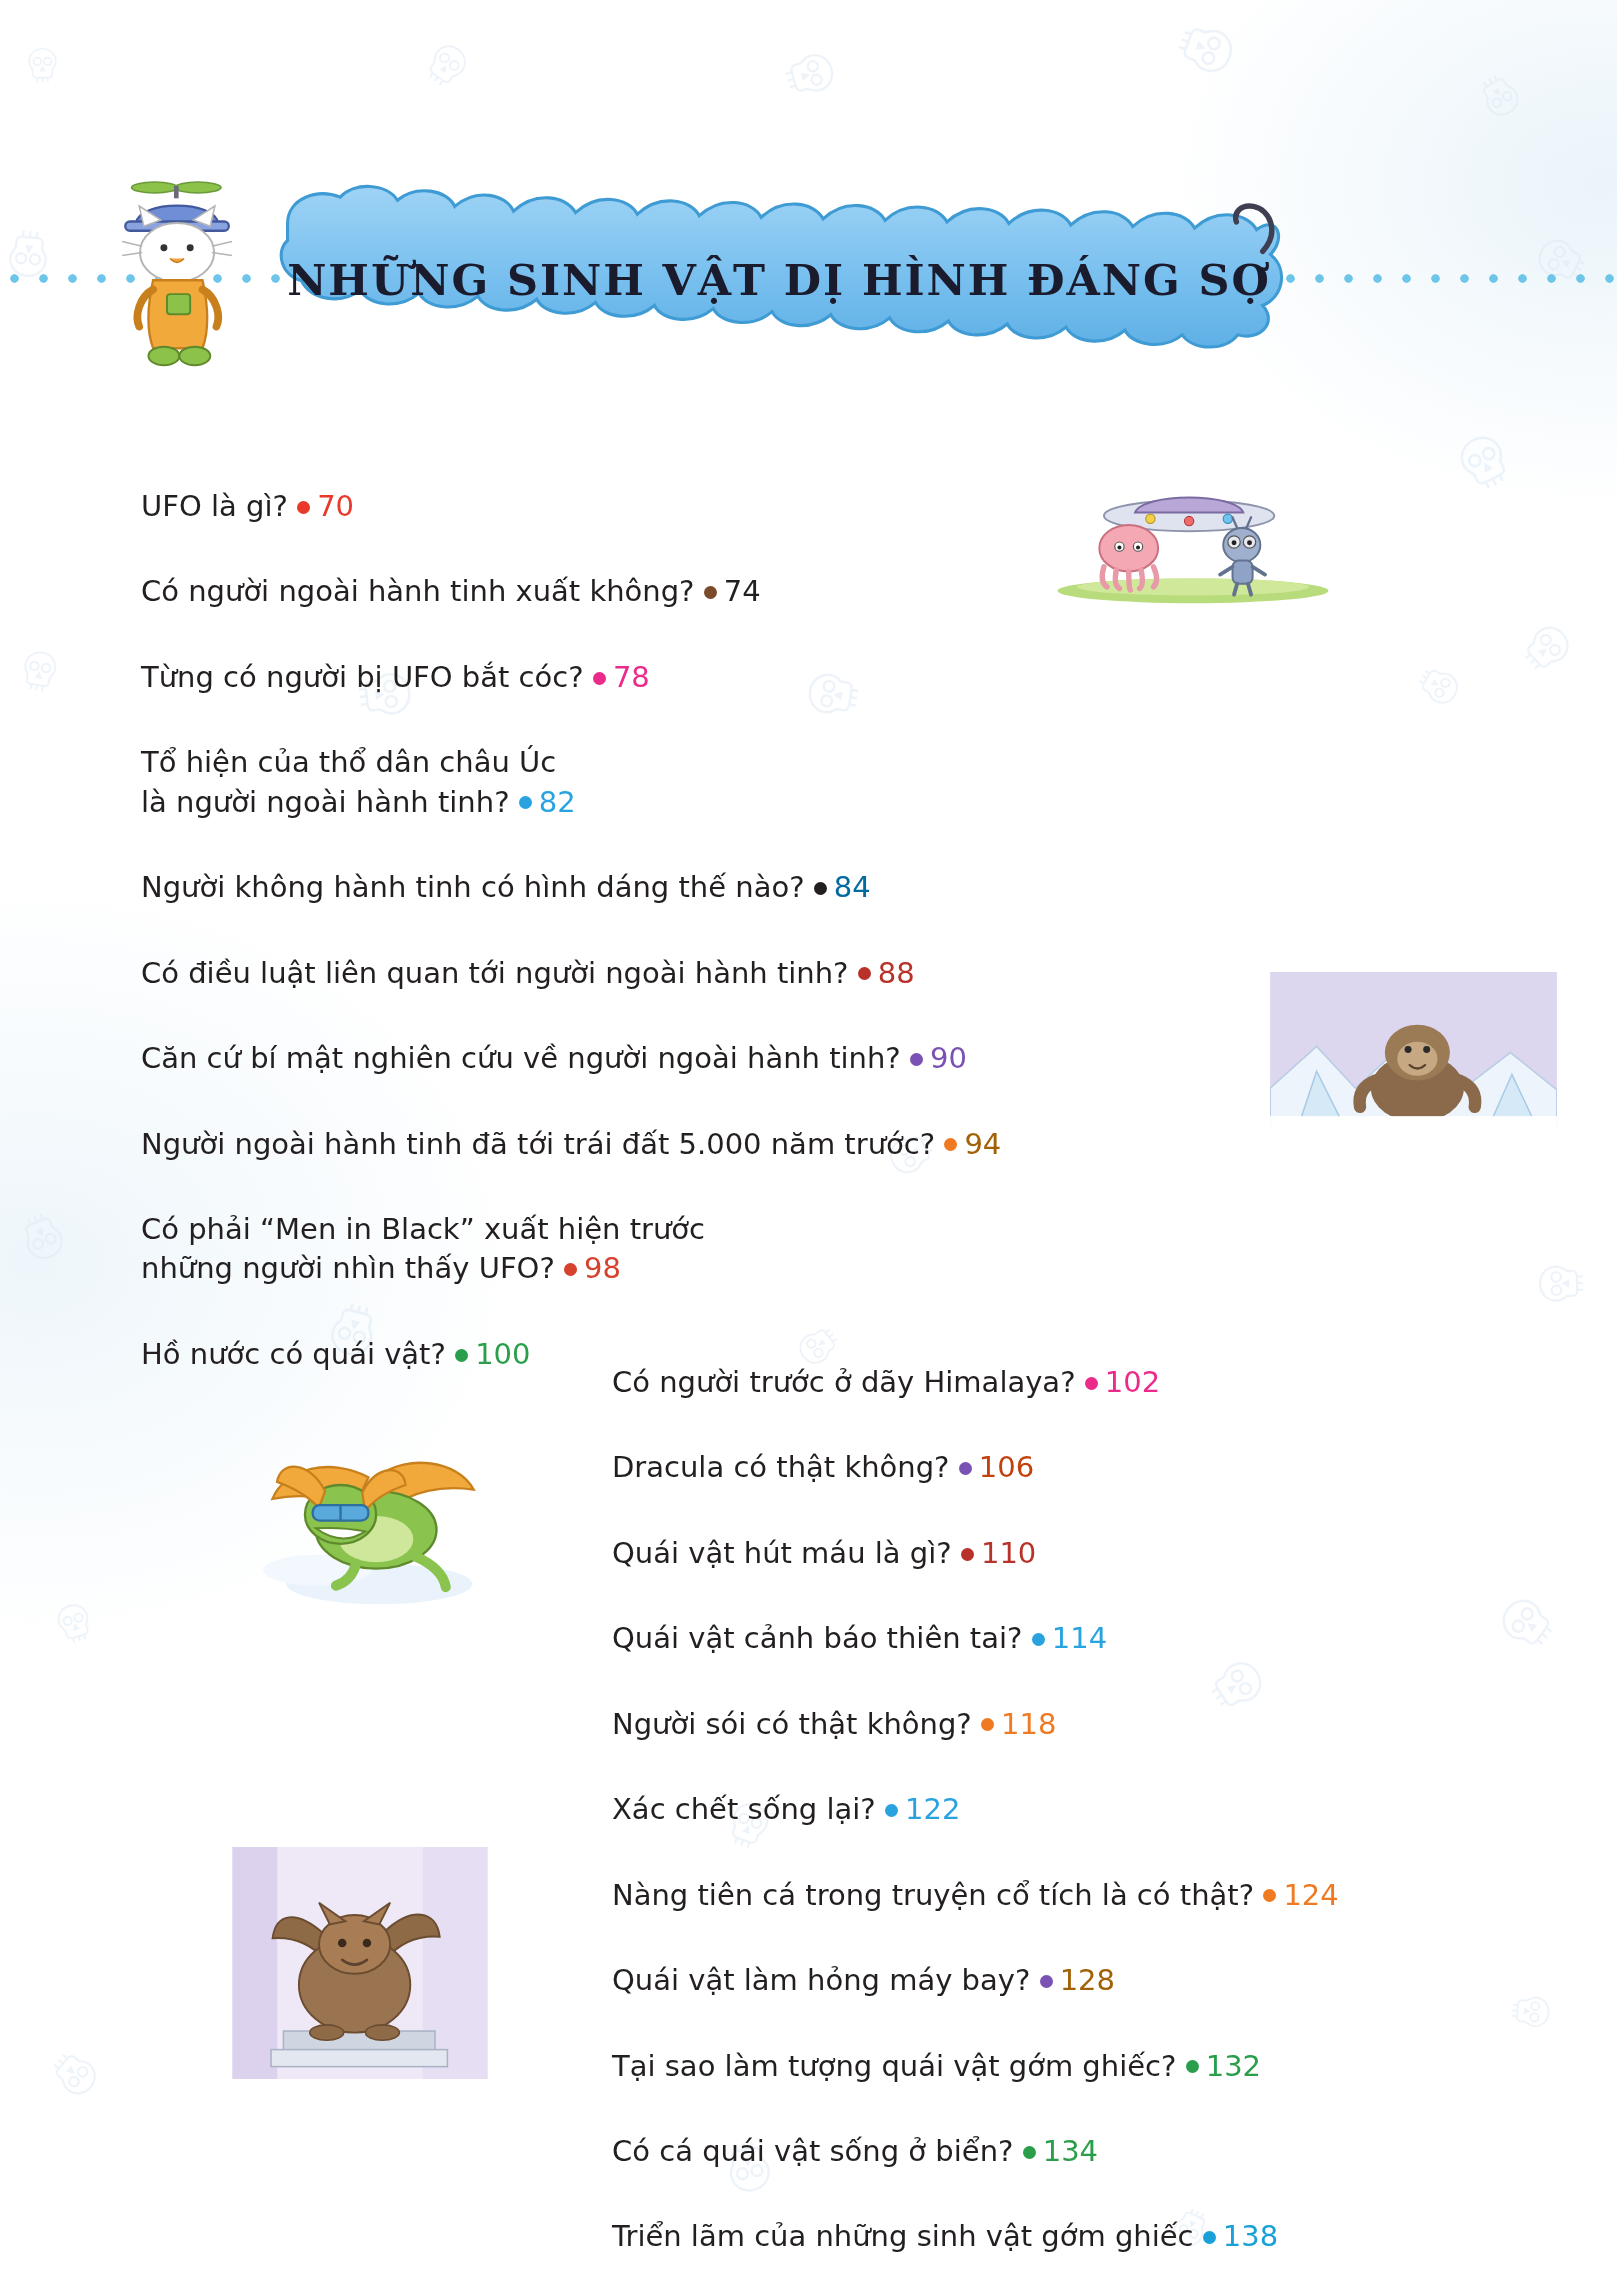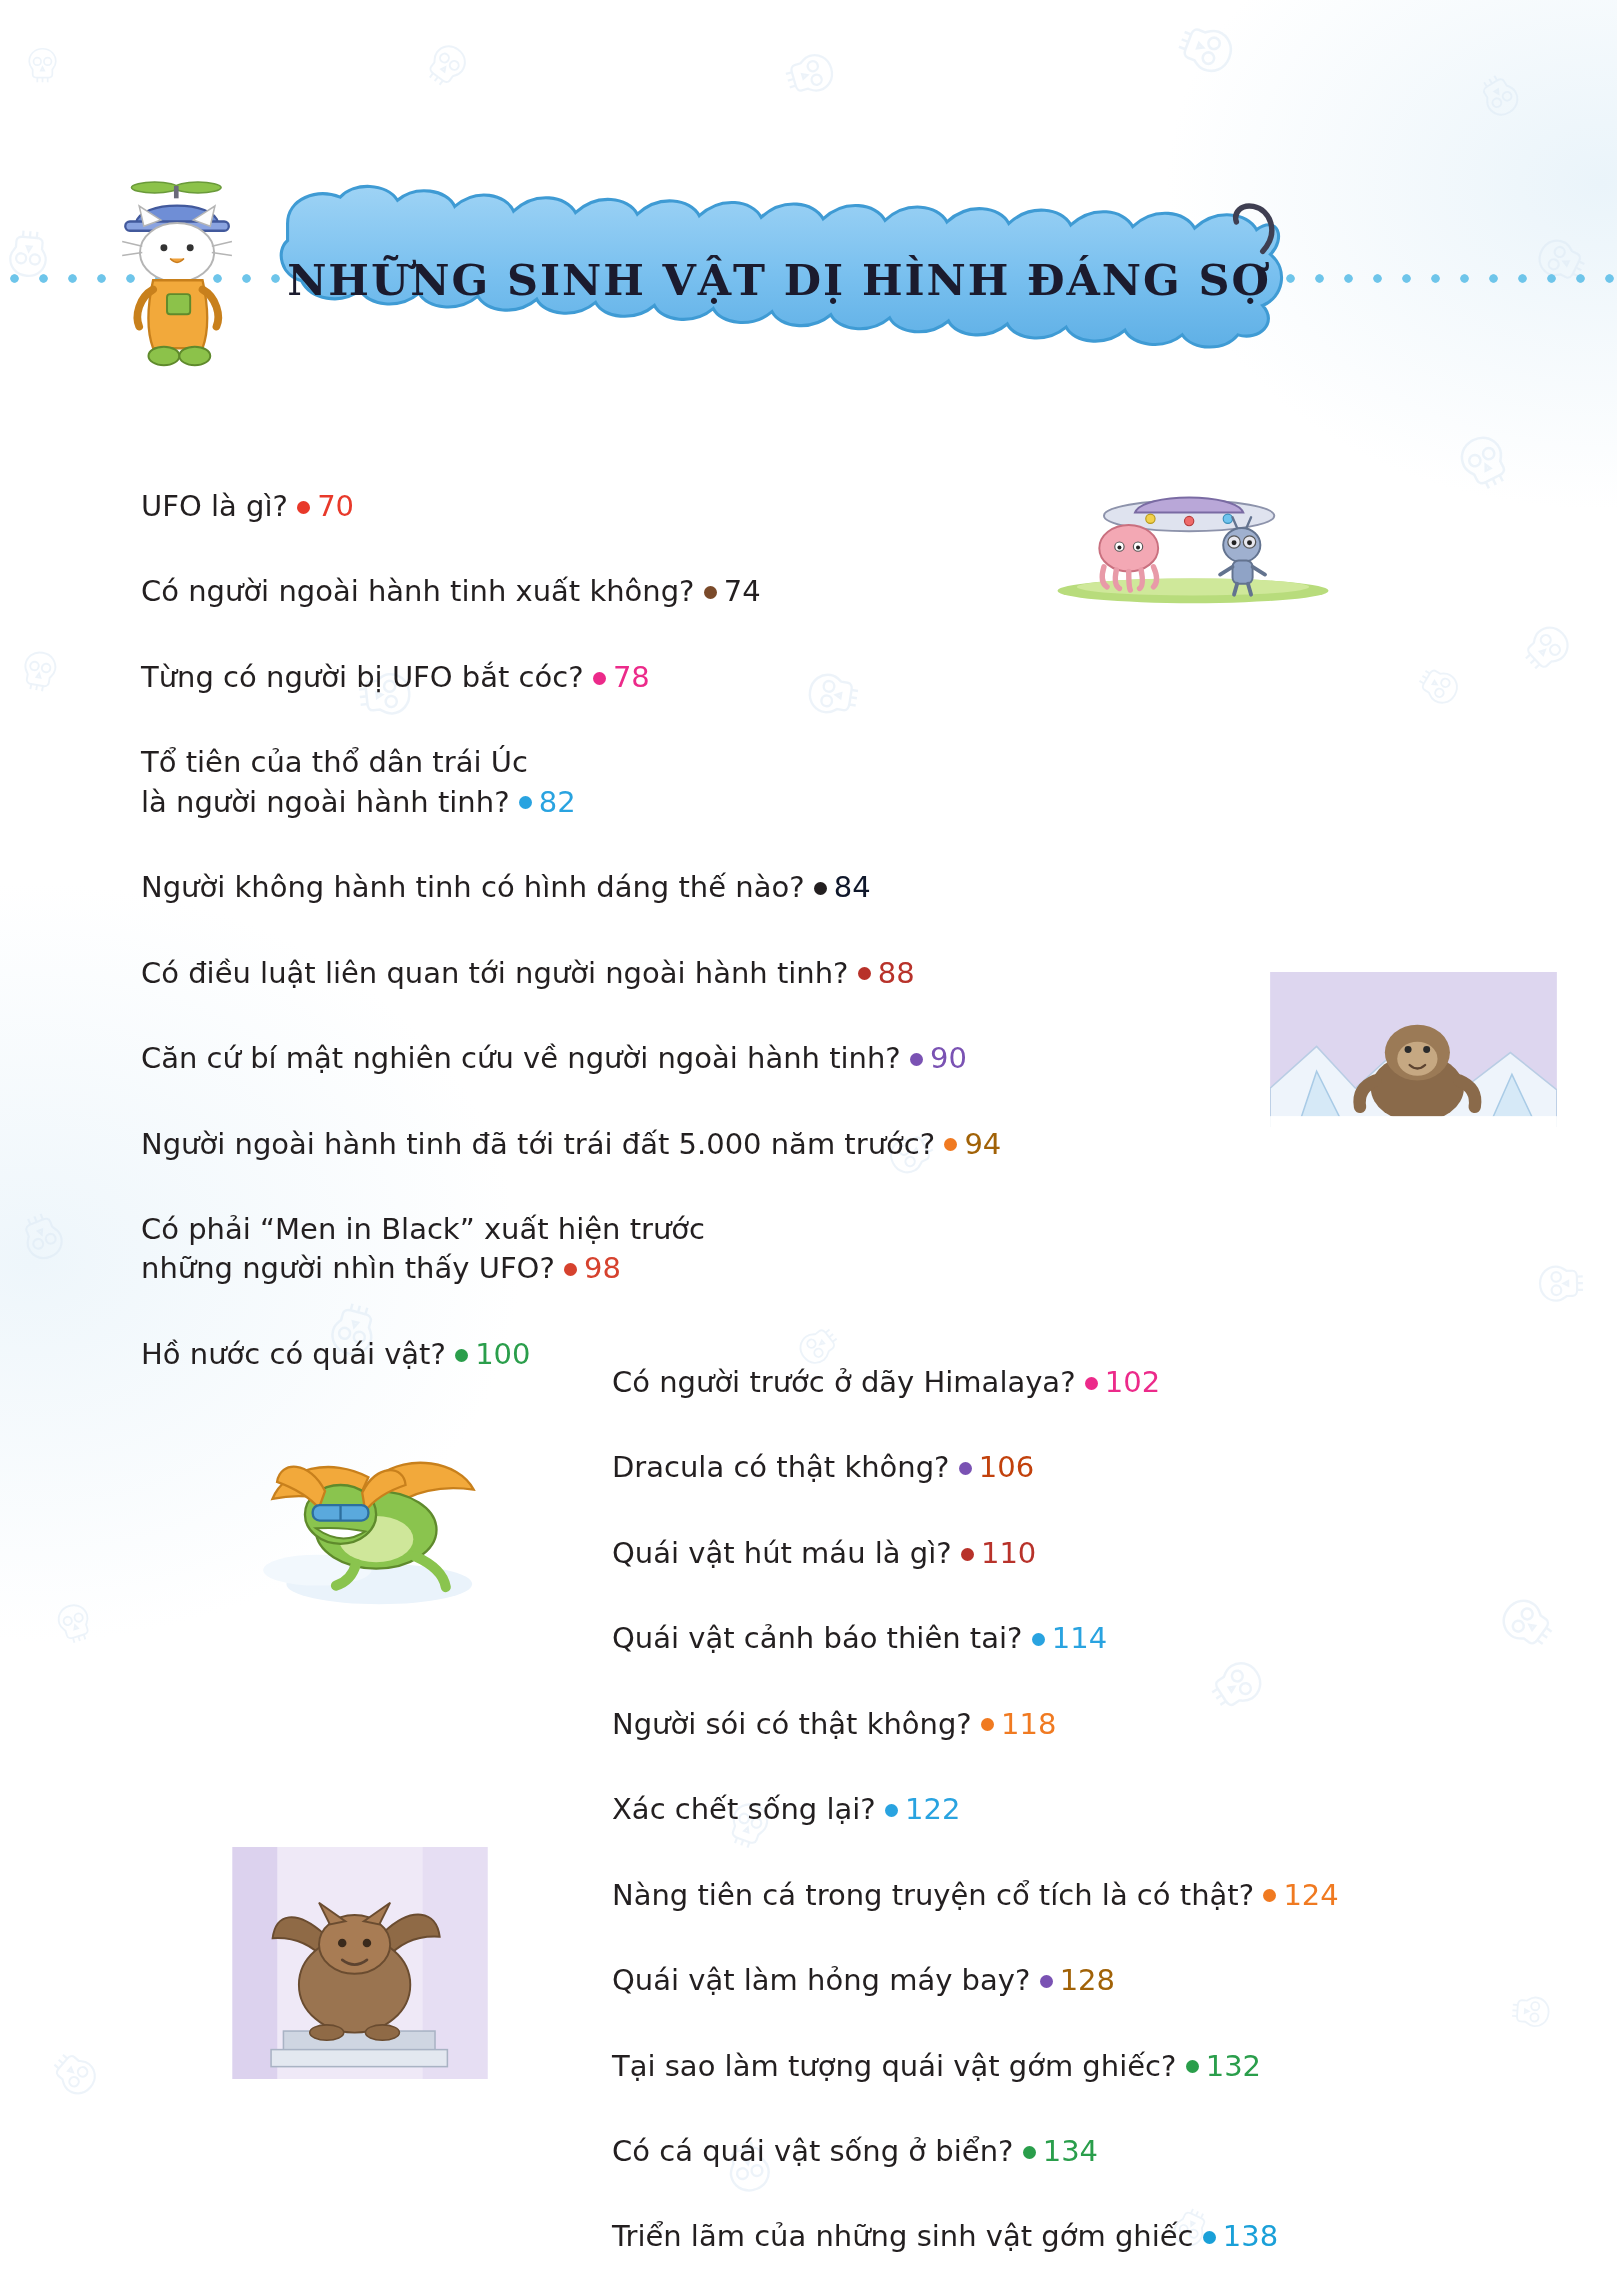--- a/index.html
+++ b/index.html
@@ -527,24 +527,24 @@
   <div class="entry">
     <span class="txt">UFO là gì?</span><span class="dot" style="background:#e8392a"></span><span class="pg" style="color:#e8392a">70</span>
   </div>
   <div class="entry">
     <span class="txt">Có người ngoài hành tinh xuất không?</span><span class="dot" style="background:#7a4a2a"></span><span class="pg" style="color:#231f20">74</span>
   </div>
   <div class="entry">
     <span class="txt">Từng có người bị UFO bắt cóc?</span><span class="dot" style="background:#ec2a8a"></span><span class="pg" style="color:#ec2a8a">78</span>
   </div>
   <div class="entry two-line">
-    <span class="l1">Tổ tiên của thổ dân trái Úc</span><span class="txt">là người ngoài hành tinh?</span><span class="dot" style="background:#29a3e0"></span><span class="pg" style="color:#29a3e0">82</span>
-  </div>
-  <div class="entry">
-    <span class="txt">Người không hành tinh có hình dáng thế nào?</span><span class="dot" style="background:#231f20"></span><span class="pg" style="color:#0f172a">84</span>
+    <span class="l1">Tổ hiện của thổ dân châu Úc</span><span class="txt">là người ngoài hành tinh?</span><span class="dot" style="background:#29a3e0"></span><span class="pg" style="color:#29a3e0">82</span>
+  </div>
+  <div class="entry">
+    <span class="txt">Người không hành tinh có hình dáng thế nào?</span><span class="dot" style="background:#231f20"></span><span class="pg" style="color:#0369a1">84</span>
   </div>
   <div class="entry">
     <span class="txt">Có điều luật liên quan tới người ngoài hành tinh?</span><span class="dot" style="background:#b8322a"></span><span class="pg" style="color:#b8322a">88</span>
   </div>
   <div class="entry">
     <span class="txt">Căn cứ bí mật nghiên cứu về người ngoài hành tinh?</span><span class="dot" style="background:#7a52b3"></span><span class="pg" style="color:#7a52b3">90</span>
   </div>
   <div class="entry">
     <span class="txt">Người ngoài hành tinh đã tới trái đất 5.000 năm trước?</span><span class="dot" style="background:#f07a21"></span><span class="pg" style="color:#a16207">94</span>
   </div>

